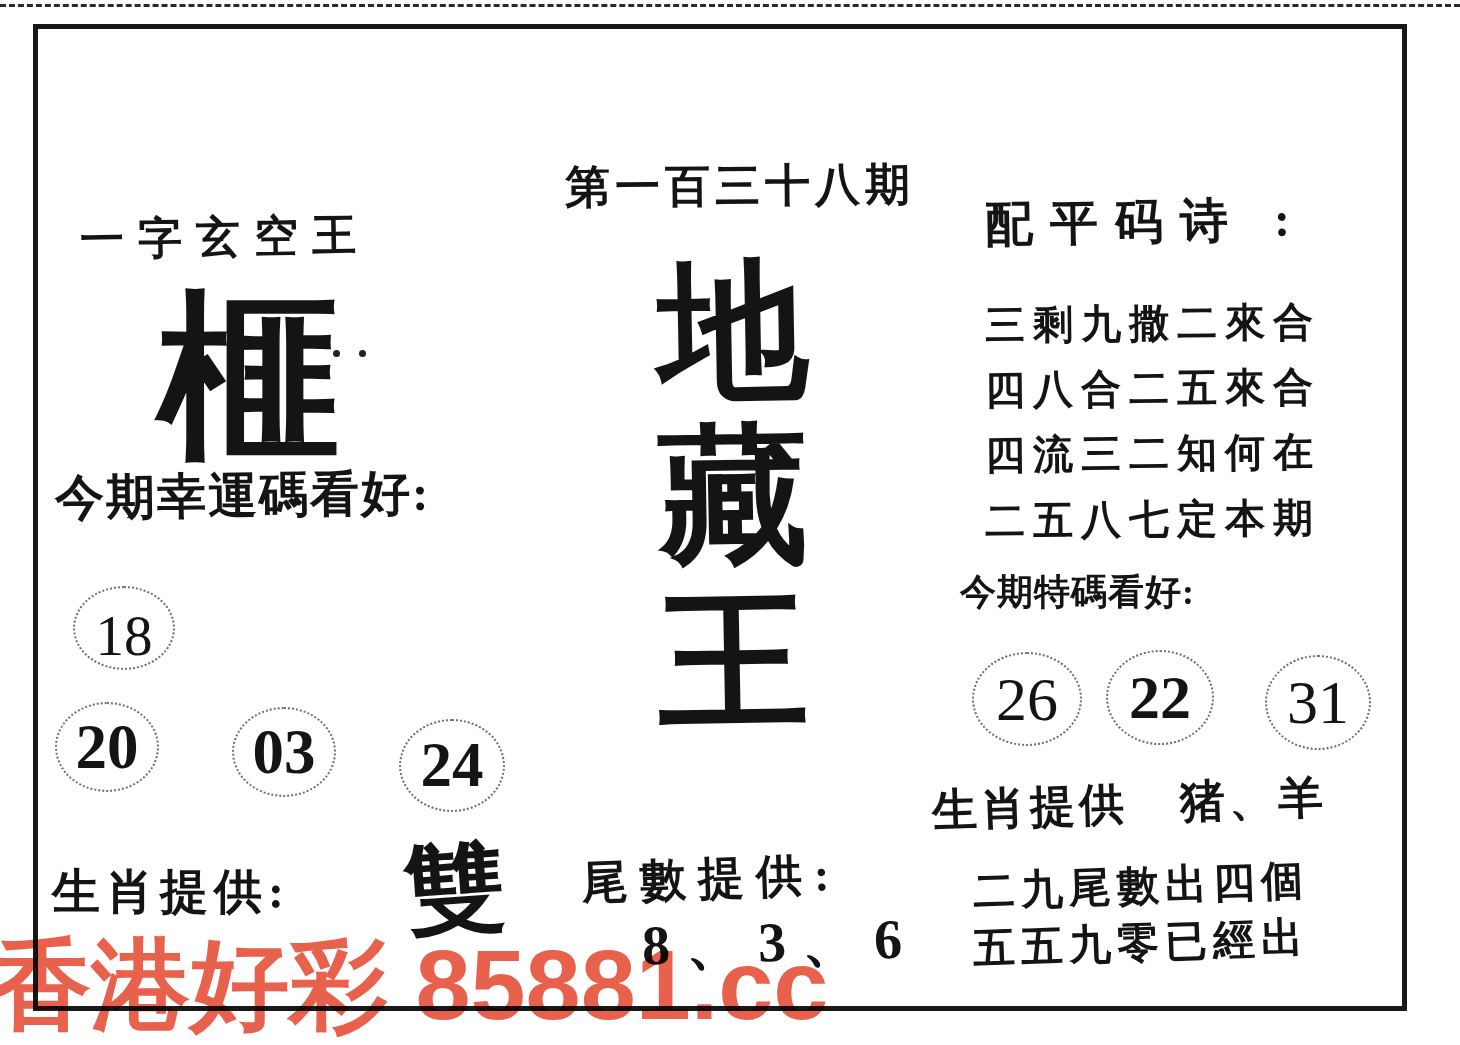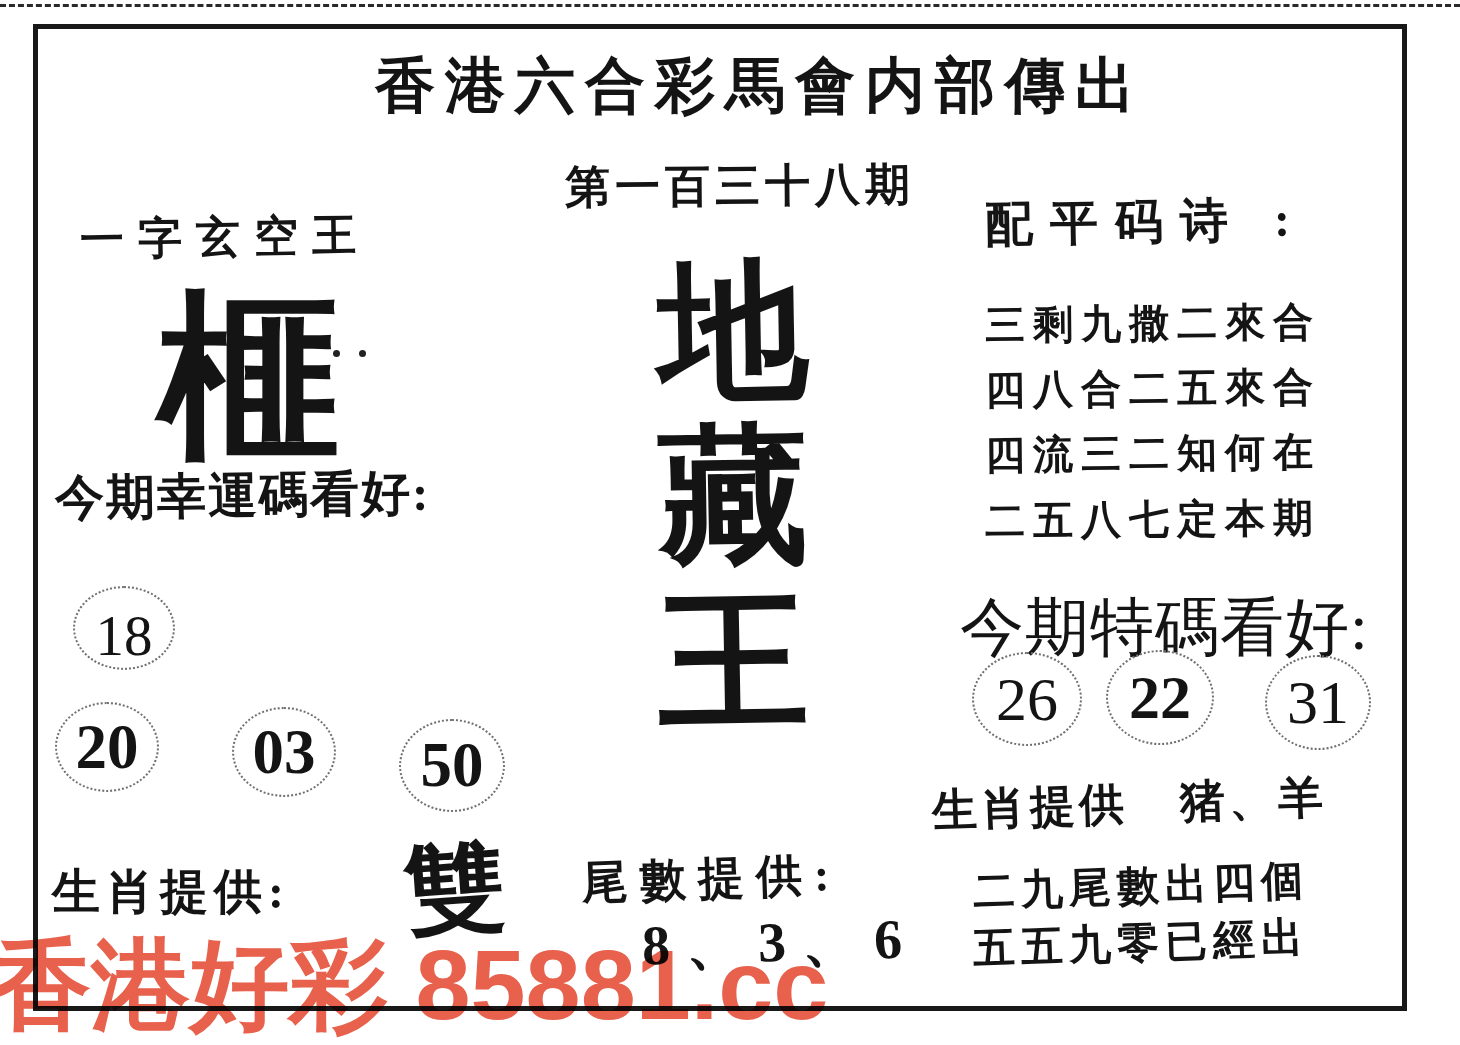--- a/index.html
+++ b/index.html
@@ -51,22 +51,22 @@
     align-items:center; width:190px; }
   .main-title span { font-size:150px; font-weight:800; line-height:1.1;
     transform:rotate(-1deg); }
 
   .poem-heading { left:985px; top:190px; font-size:48px; font-weight:600;
     letter-spacing:17px; transform:rotate(-1deg); }
   .poem-line { left:985px; font-size:40px; font-weight:600; letter-spacing:8px;
     transform:rotate(-0.6deg); }
   .pl0 { top:296px; } .pl1 { top:361px; } .pl2 { top:426px; } .pl3 { top:492px; }
 
-  .special-heading { left:960px; top:568px; font-size:64px; font-weight:400;
-    letter-spacing:1px;margin-top:16px; }
+  .special-heading { left:960px; top:568px; font-size:36px; font-weight:700;
+    letter-spacing:1px; }
 
   .hand { transform:rotate(-2deg); }
   .zodiac { left:932px; top:774px; font-size:45px; font-weight:600; letter-spacing:4px; }
   .zodiac .gap { display:inline-block; width:52px; }
   .tail0 { left:973px; top:858px; font-size:42px; font-weight:600; letter-spacing:6px; }
   .tail1 { left:973px; top:915px; font-size:42px; font-weight:600; letter-spacing:6px; }
 
   .main-code-label { left:52px; top:860px; font-size:48px; font-weight:700;
     letter-spacing:6px; }
   .main-code-value { left:405px; top:840px; font-size:100px; font-weight:700;
@@ -82,41 +82,40 @@
     mix-blend-mode:multiply; }
 </style>
 </head>
 <body>
 
 <div class="canvas" style="color: rgb(20, 20, 20);">
 
   <div class="top-dashed"></div>
   <div class="frame"></div>
 
-  <div class="abs title">香港六合彩馬會内部傳出</div>
   <div class="abs issue">第一百三十八期</div>
 
   <div class="abs series-label">一字玄空王</div>
   <div class="abs big-char">榧</div>
   <div class="abs ink-dot dot1"></div>
   <div class="abs ink-dot dot2"></div>
 
   <div class="abs lucky-heading">今期幸運碼看好:</div>
 
   <div class="num-circle c18">
     <span>18</span>
     </div>
   <div class="num-circle c20">
     <span>20</span>
     </div>
   <div class="num-circle c03">
     <span>03</span>
     </div>
   <div class="num-circle c35">
-    <span>50</span>
+    <span>24</span>
     </div>
 
   <div class="abs main-title">
     <span>地</span>
     <span>藏</span>
     <span>王</span>
   </div>
 
   <div class="abs poem-heading">配平码诗 :</div>
   <div class="abs poem-line pl0">三剩九撒二來合</div>

